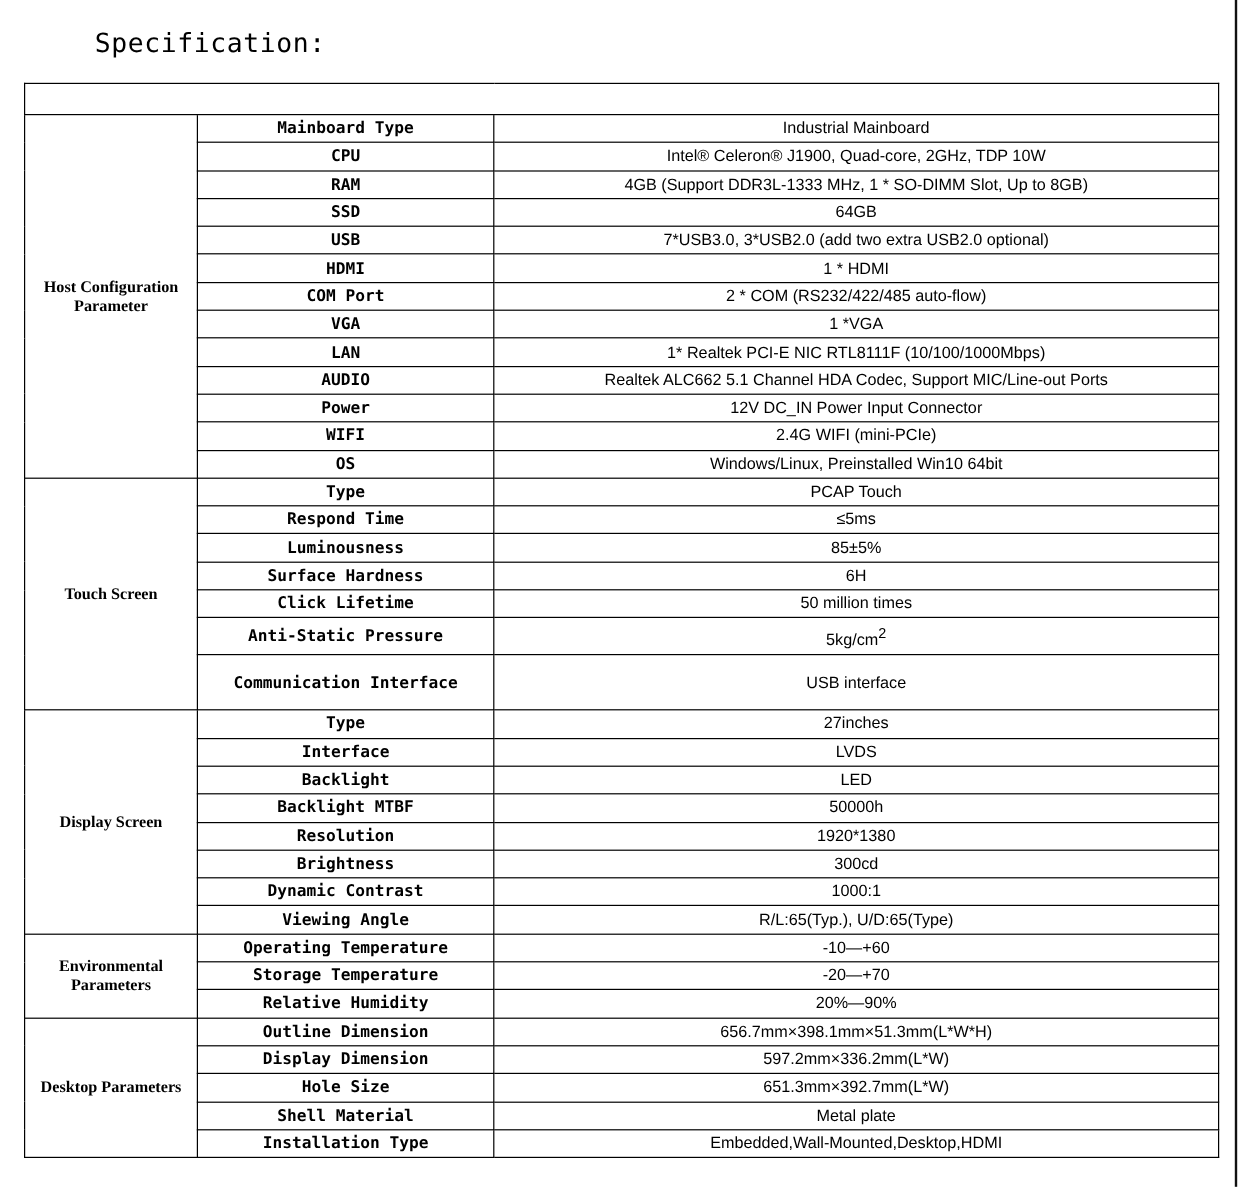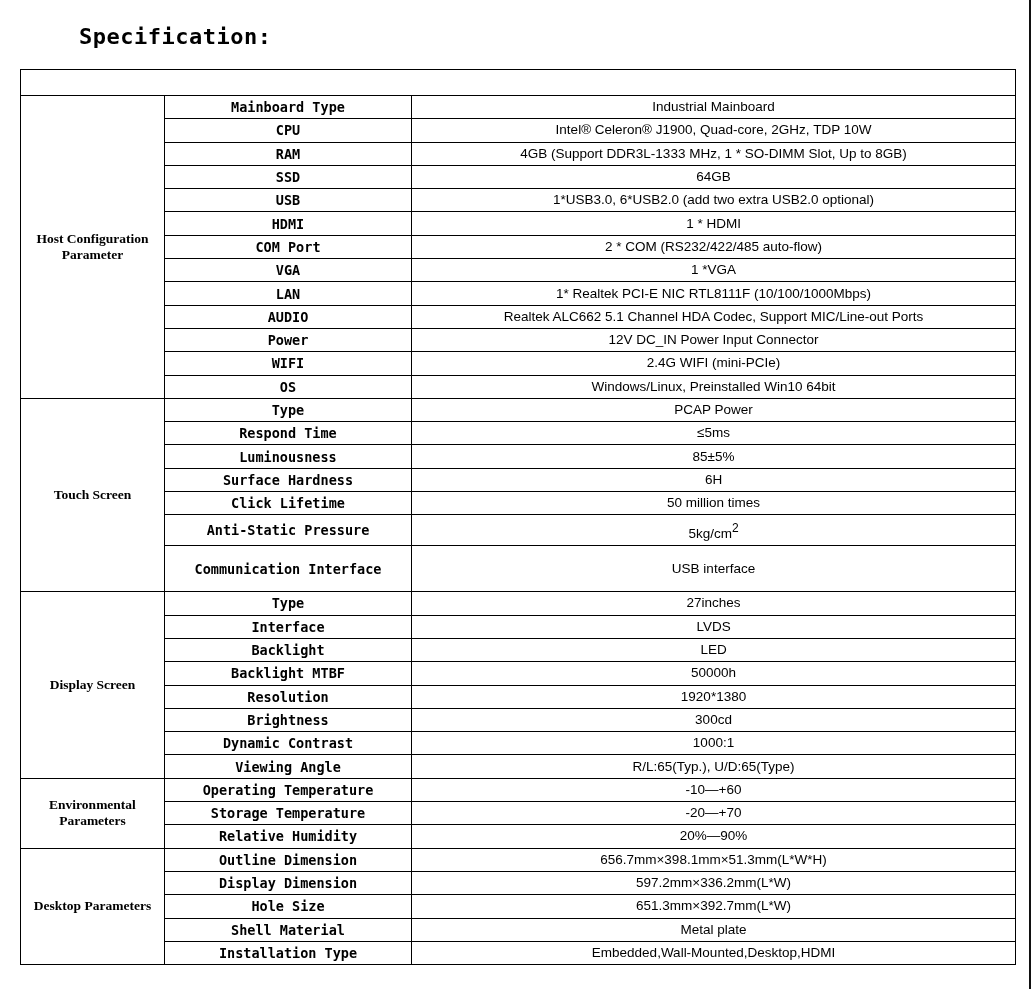--- a/index.html
+++ b/index.html
@@ -1,19 +1,19 @@
 <!DOCTYPE html>
 <html><head>
 <meta charset="utf-8">
 <style>
   html, body { margin: 0; padding: 0; background: #ffffff; }
   body { width: 1032px; height: 989px; position: relative; overflow: hidden;
          font-family: "DejaVu Sans Mono", "Liberation Mono", monospace; color: #000; }
   .page-title { position: absolute; left: 79px; top: 24px; font-size: 22px;
-                font-family: "DejaVu Sans Mono", monospace; letter-spacing: 0.5px; font-weight: bold; }
+                font-family: "DejaVu Sans Mono", monospace; letter-spacing: 0.5px; }
   .right-edge { position: absolute; left: 1029px; top: 0; width: 2px; height: 989px; background: #111; }
   table.spec { position: absolute; left: 20px; top: 69px; border-collapse: collapse;
                width: 995px; table-layout: fixed; }
   table.spec td { border: 1.3px solid #000; text-align: center; vertical-align: middle;
                   padding: 0; font-size: 13.5px; line-height: 16px; }
   table.spec col.c1 { width: 144px; }
   table.spec col.c2 { width: 247px; }
   table.spec col.c3 { width: 604px; }
   td.group { font-weight: bold; font-size: 14px; line-height: 24px;
              font-family: Liberation Serif, serif; }
@@ -55,21 +55,21 @@
     <tr class="r">
         <td class="label">RAM</td>
         <td class="value">4GB (Support DDR3L-1333 MHz, 1 * SO-DIMM Slot, Up to 8GB)</td>
       </tr>
     <tr class="r">
         <td class="label">SSD</td>
         <td class="value">64GB</td>
       </tr>
     <tr class="r">
         <td class="label">USB</td>
-        <td class="value">1*USB3.0, 6*USB2.0 (add two extra USB2.0 optional)</td>
+        <td class="value">7*USB3.0, 3*USB2.0 (add two extra USB2.0 optional)</td>
       </tr>
     <tr class="r">
         <td class="label">HDMI</td>
         <td class="value">1 * HDMI</td>
       </tr>
     <tr class="r">
         <td class="label">COM Port</td>
         <td class="value">2 * COM (RS232/422/485 auto-flow)</td>
       </tr>
     <tr class="r">
@@ -93,21 +93,21 @@
         <td class="value">2.4G WIFI (mini-PCIe)</td>
       </tr>
     <tr class="r">
         <td class="label">OS</td>
         <td class="value">Windows/Linux, Preinstalled Win10 64bit</td>
       </tr>
 
     <tr class="r">
       <td class="group" rowspan="7"><span>Touch Screen</span></td>
       <td class="label">Type</td>
-      <td class="value">PCAP Power</td>
+      <td class="value">PCAP Touch</td>
     </tr>
     <tr class="r">
         <td class="label">Respond Time</td>
         <td class="value">≤5ms</td>
       </tr>
     <tr class="r">
         <td class="label">Luminousness</td>
         <td class="value">85±5%</td>
       </tr>
     <tr class="r">

